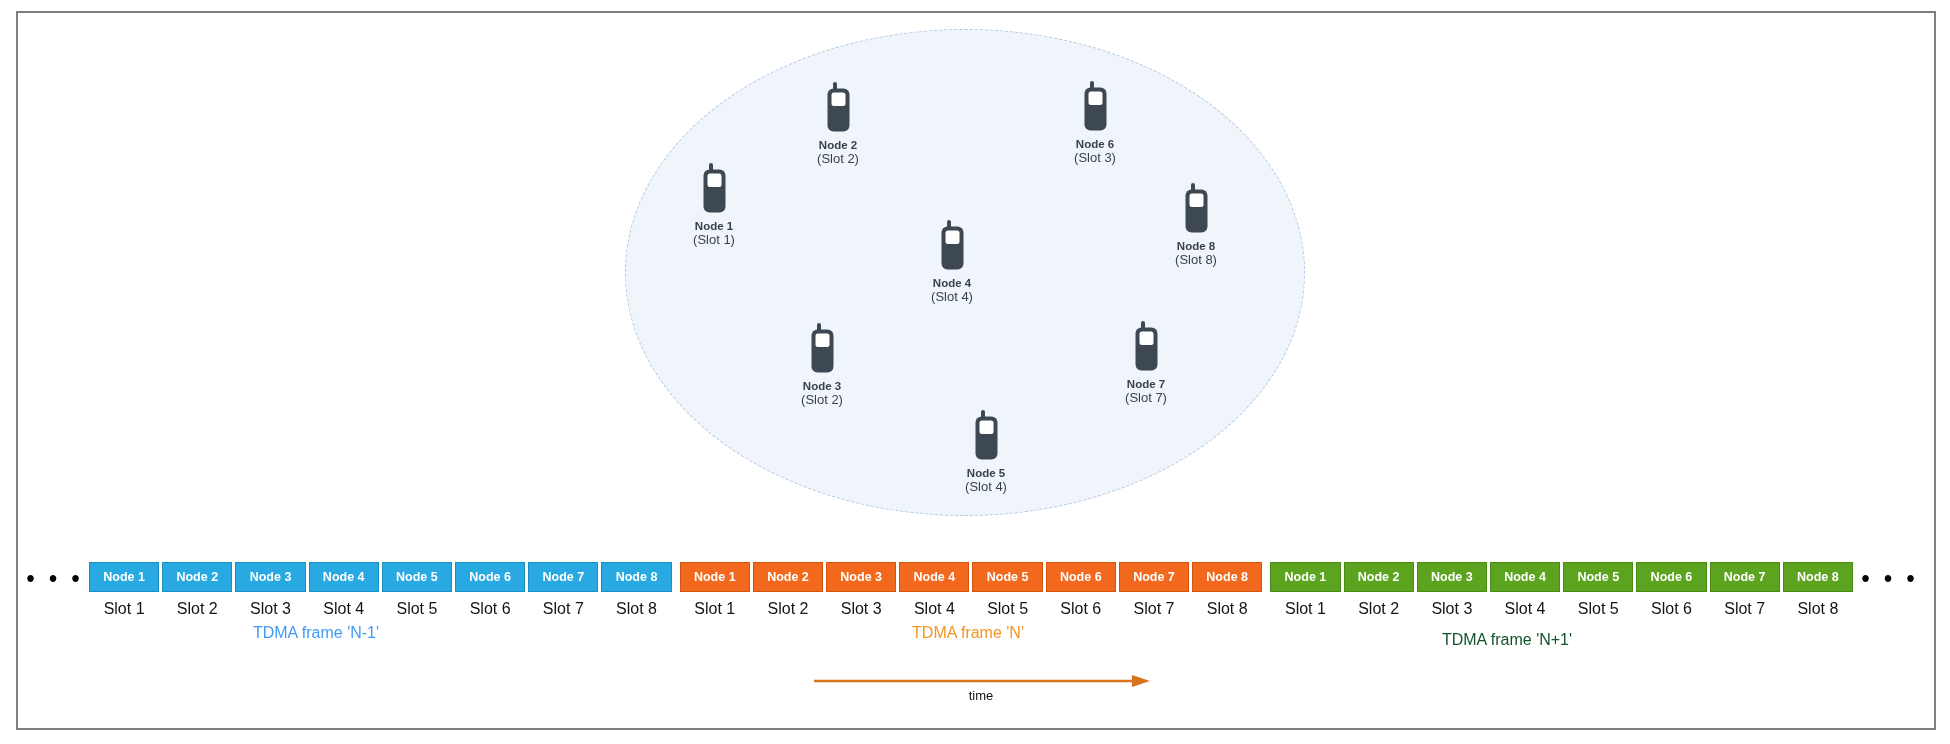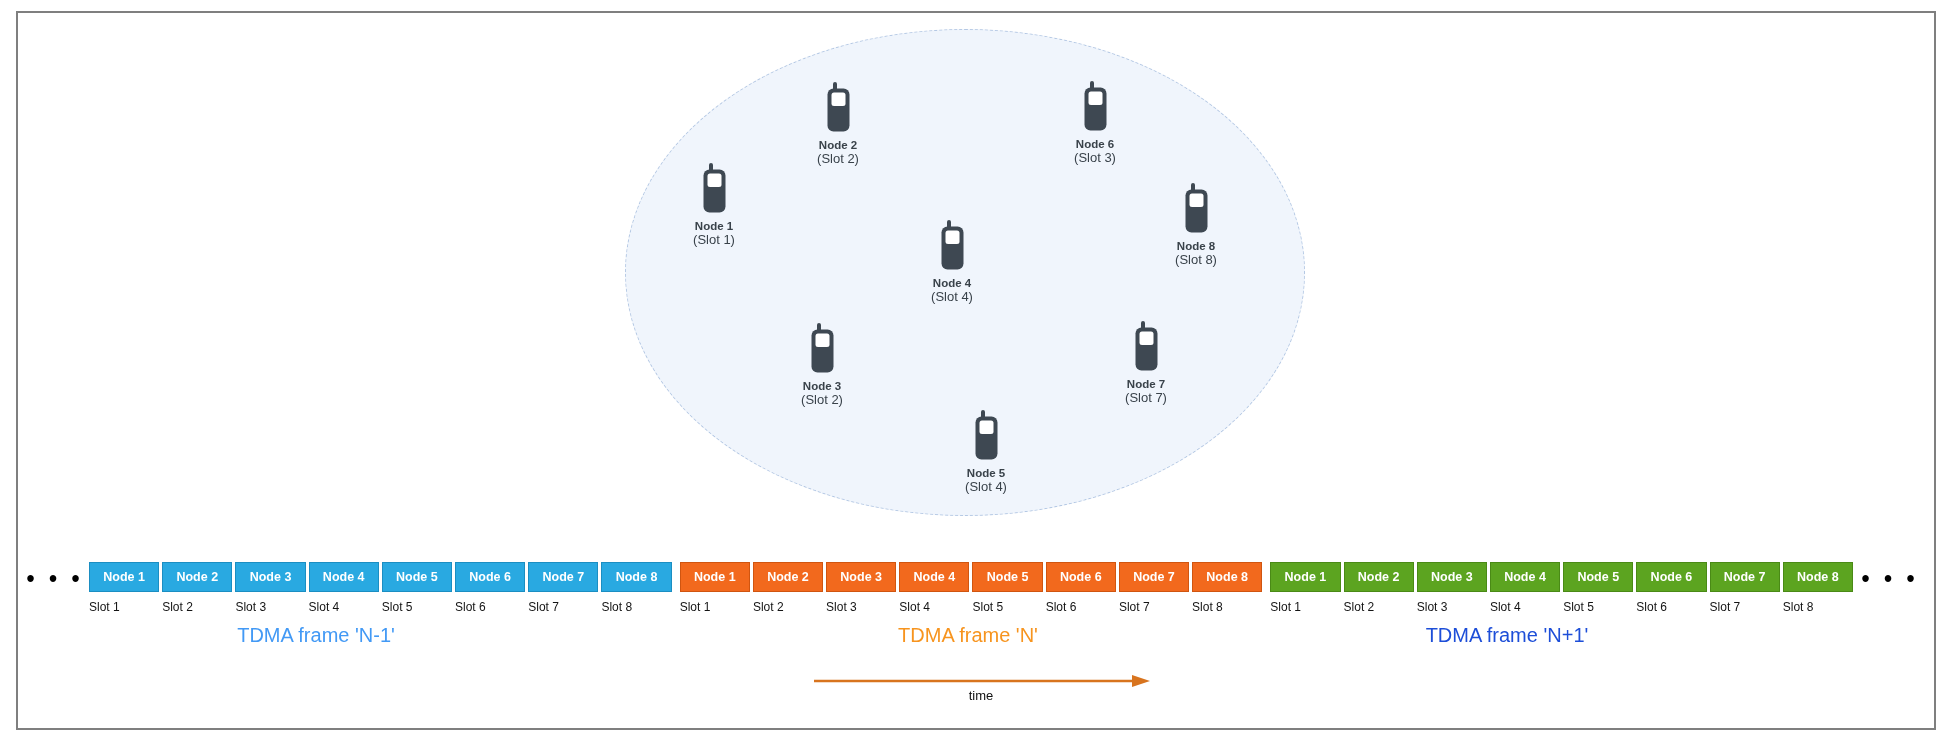--- a/index.html
+++ b/index.html
@@ -16,26 +16,26 @@
   .timeline{position:absolute;left:89px;top:562px;width:1764px;height:110px;}
   .frames{display:flex;gap:8px;}
   .frame{flex:1;}
   .boxes{display:flex;gap:3px;}
   .slotbox{flex:1;height:30px;line-height:28px;text-align:center;color:#ffffff;
           font-weight:bold;font-size:12.5px;box-sizing:border-box;border:1px solid transparent;}
   .c0{background:#29a9e1;border-color:#1b8ec2;}
   .c1{background:#f2691d;border-color:#d05510;}
   .c2{background:#5ca420;border-color:#4a8a16;}
   .slotrow{display:flex;gap:3px;margin-top:8px;}
-  .slotlabel{flex:1;text-align:left;font-size:12px;color:#141414;}
-  .frame-label{position:absolute;top:62px;transform:translateX(-50%);font-size:20px;
+  .slotlabel{flex:1;text-align:center;font-size:16px;color:#141414;}
+  .frame-label{position:absolute;top:62px;transform:translateX(-50%);font-size:16px;
           white-space:nowrap;font-weight:normal;}
   .l0{color:#4299f5;}
   .l1{color:#f7941e;margin-left:43px;}
-  .l2{color:#1d4ed8;}
+  .l2{color:#14532d;margin-top:7px;}
   .ellipsis{position:absolute;top:565px;transform:translateX(-50%);font-size:23px;
           font-weight:bold;letter-spacing:4px;color:#000;line-height:28px;white-space:nowrap;}
   .arrow-svg{position:absolute;left:812px;top:672px;}
   .time-label{position:absolute;left:981px;top:688px;transform:translateX(-50%);
           font-size:13px;color:#111;}
 </style>
 </head>
 <body>
 
 <div id="canvas">

